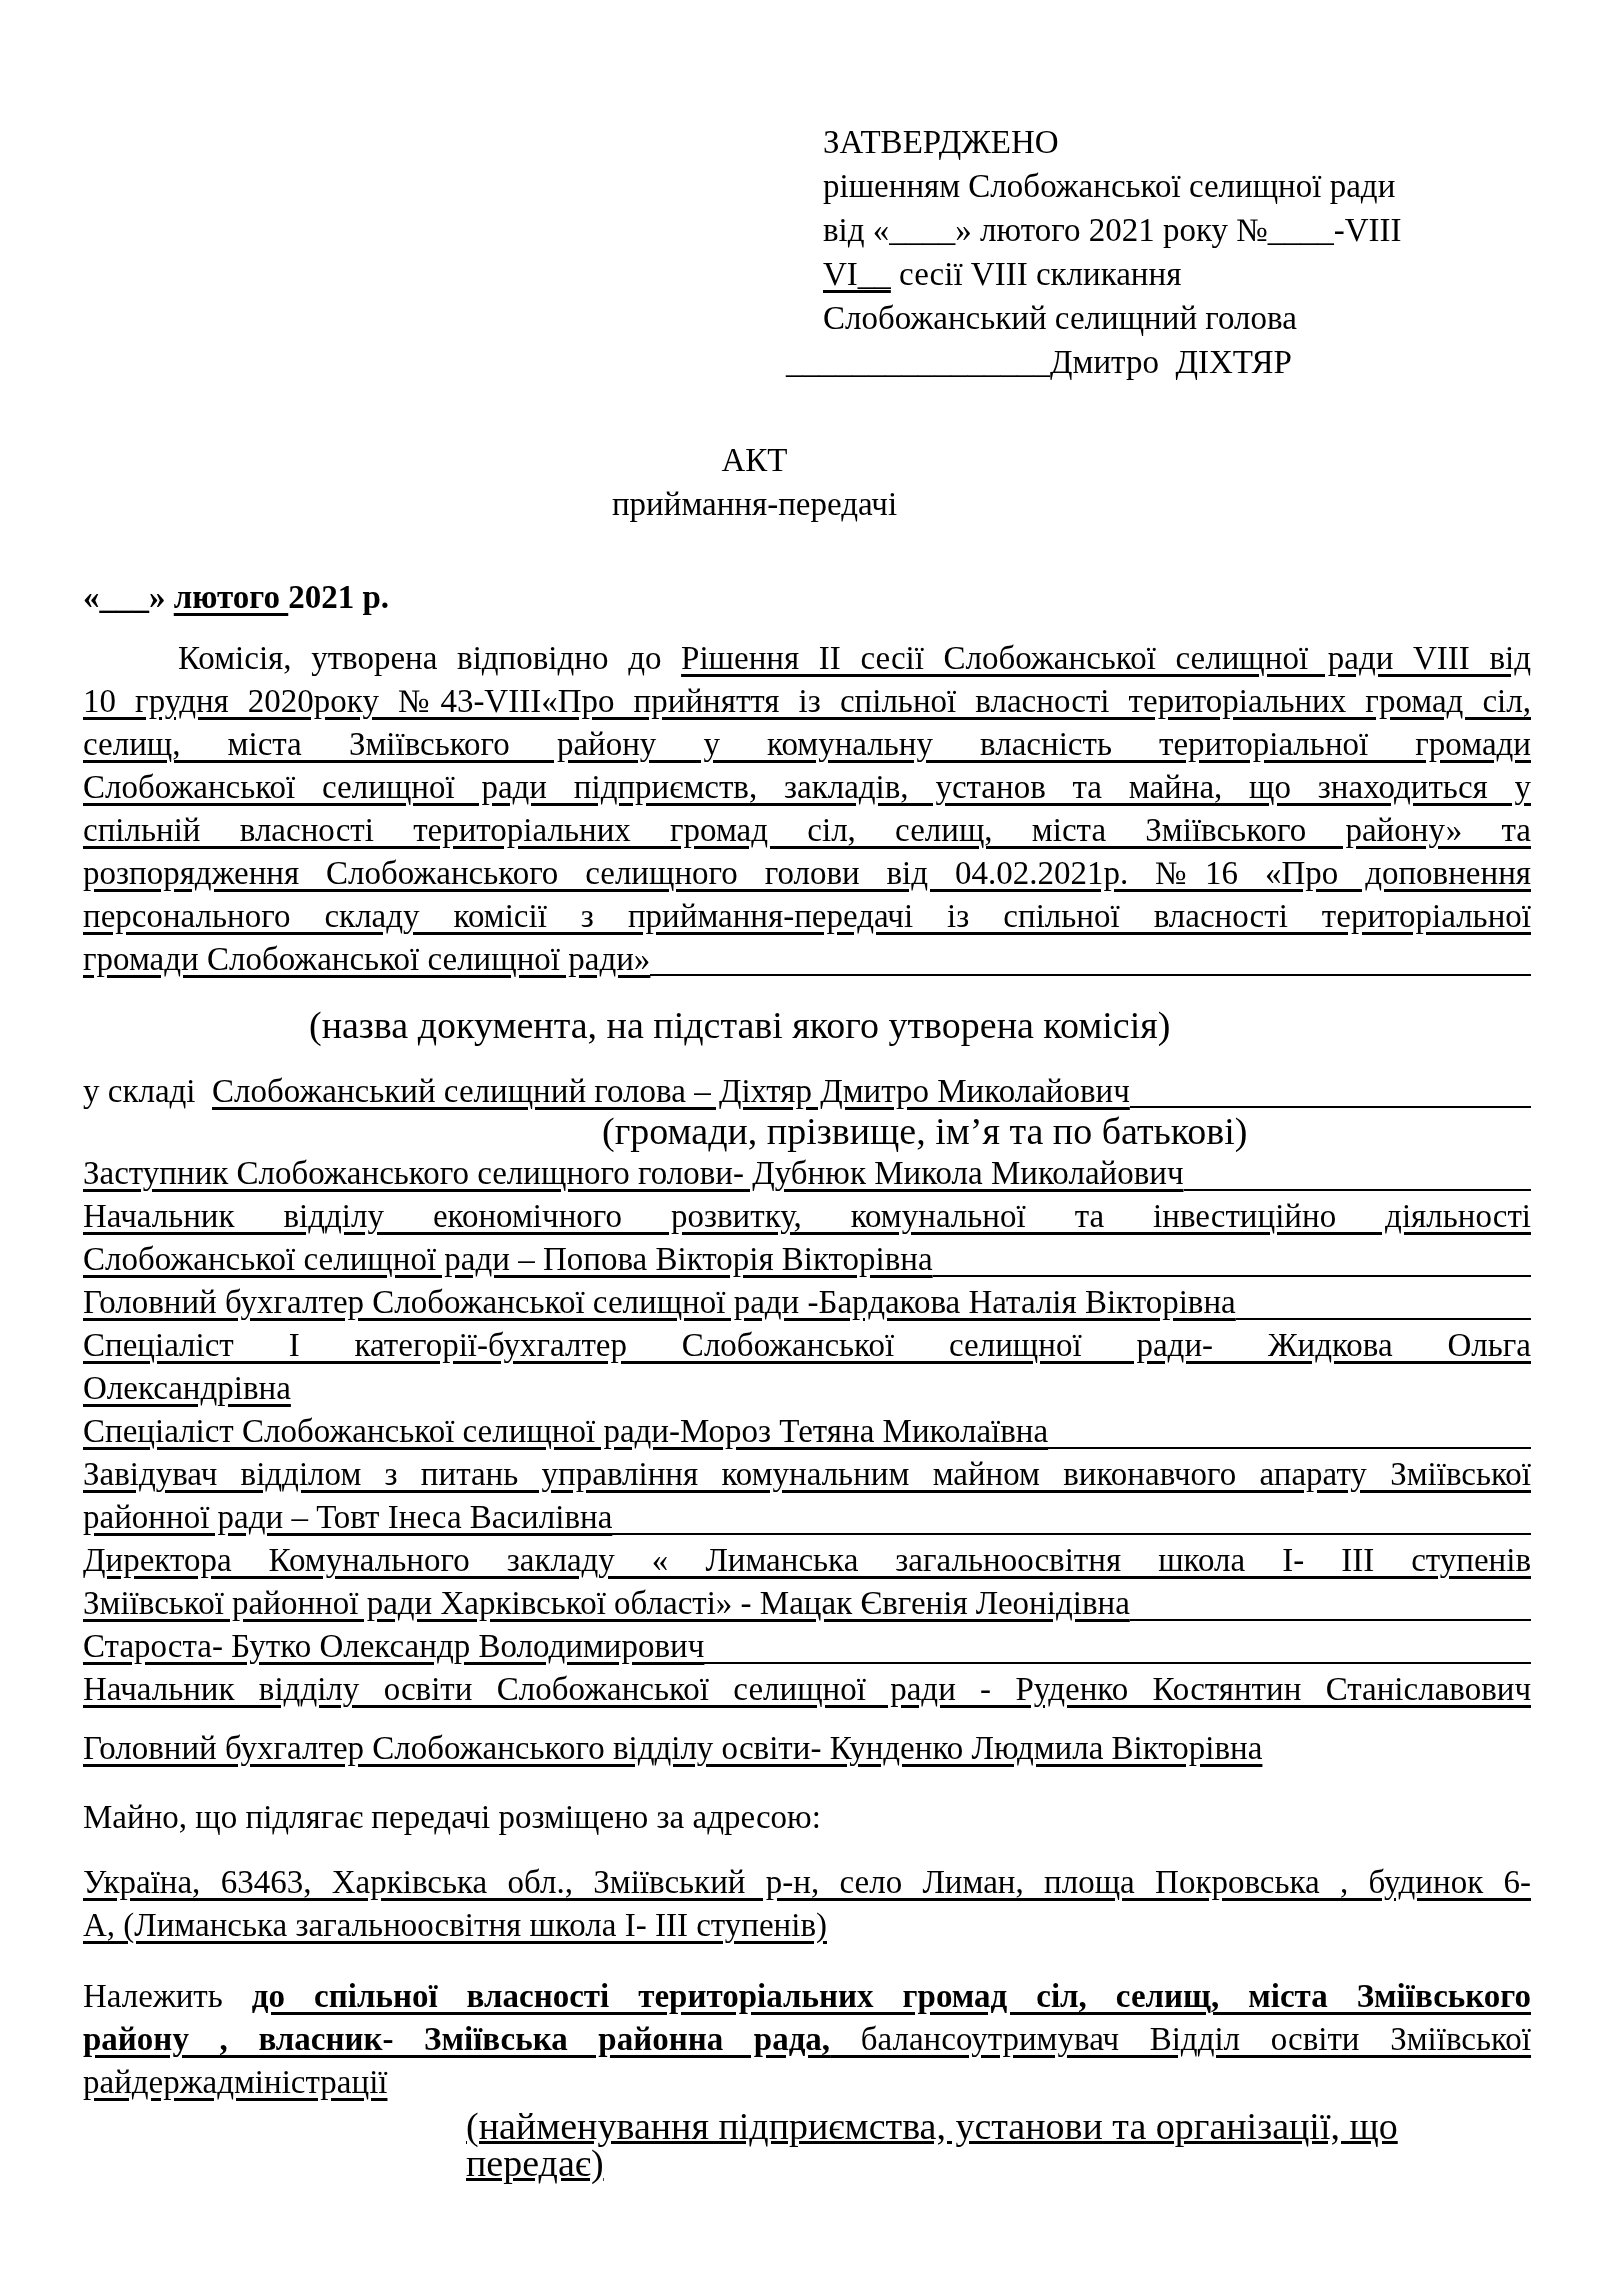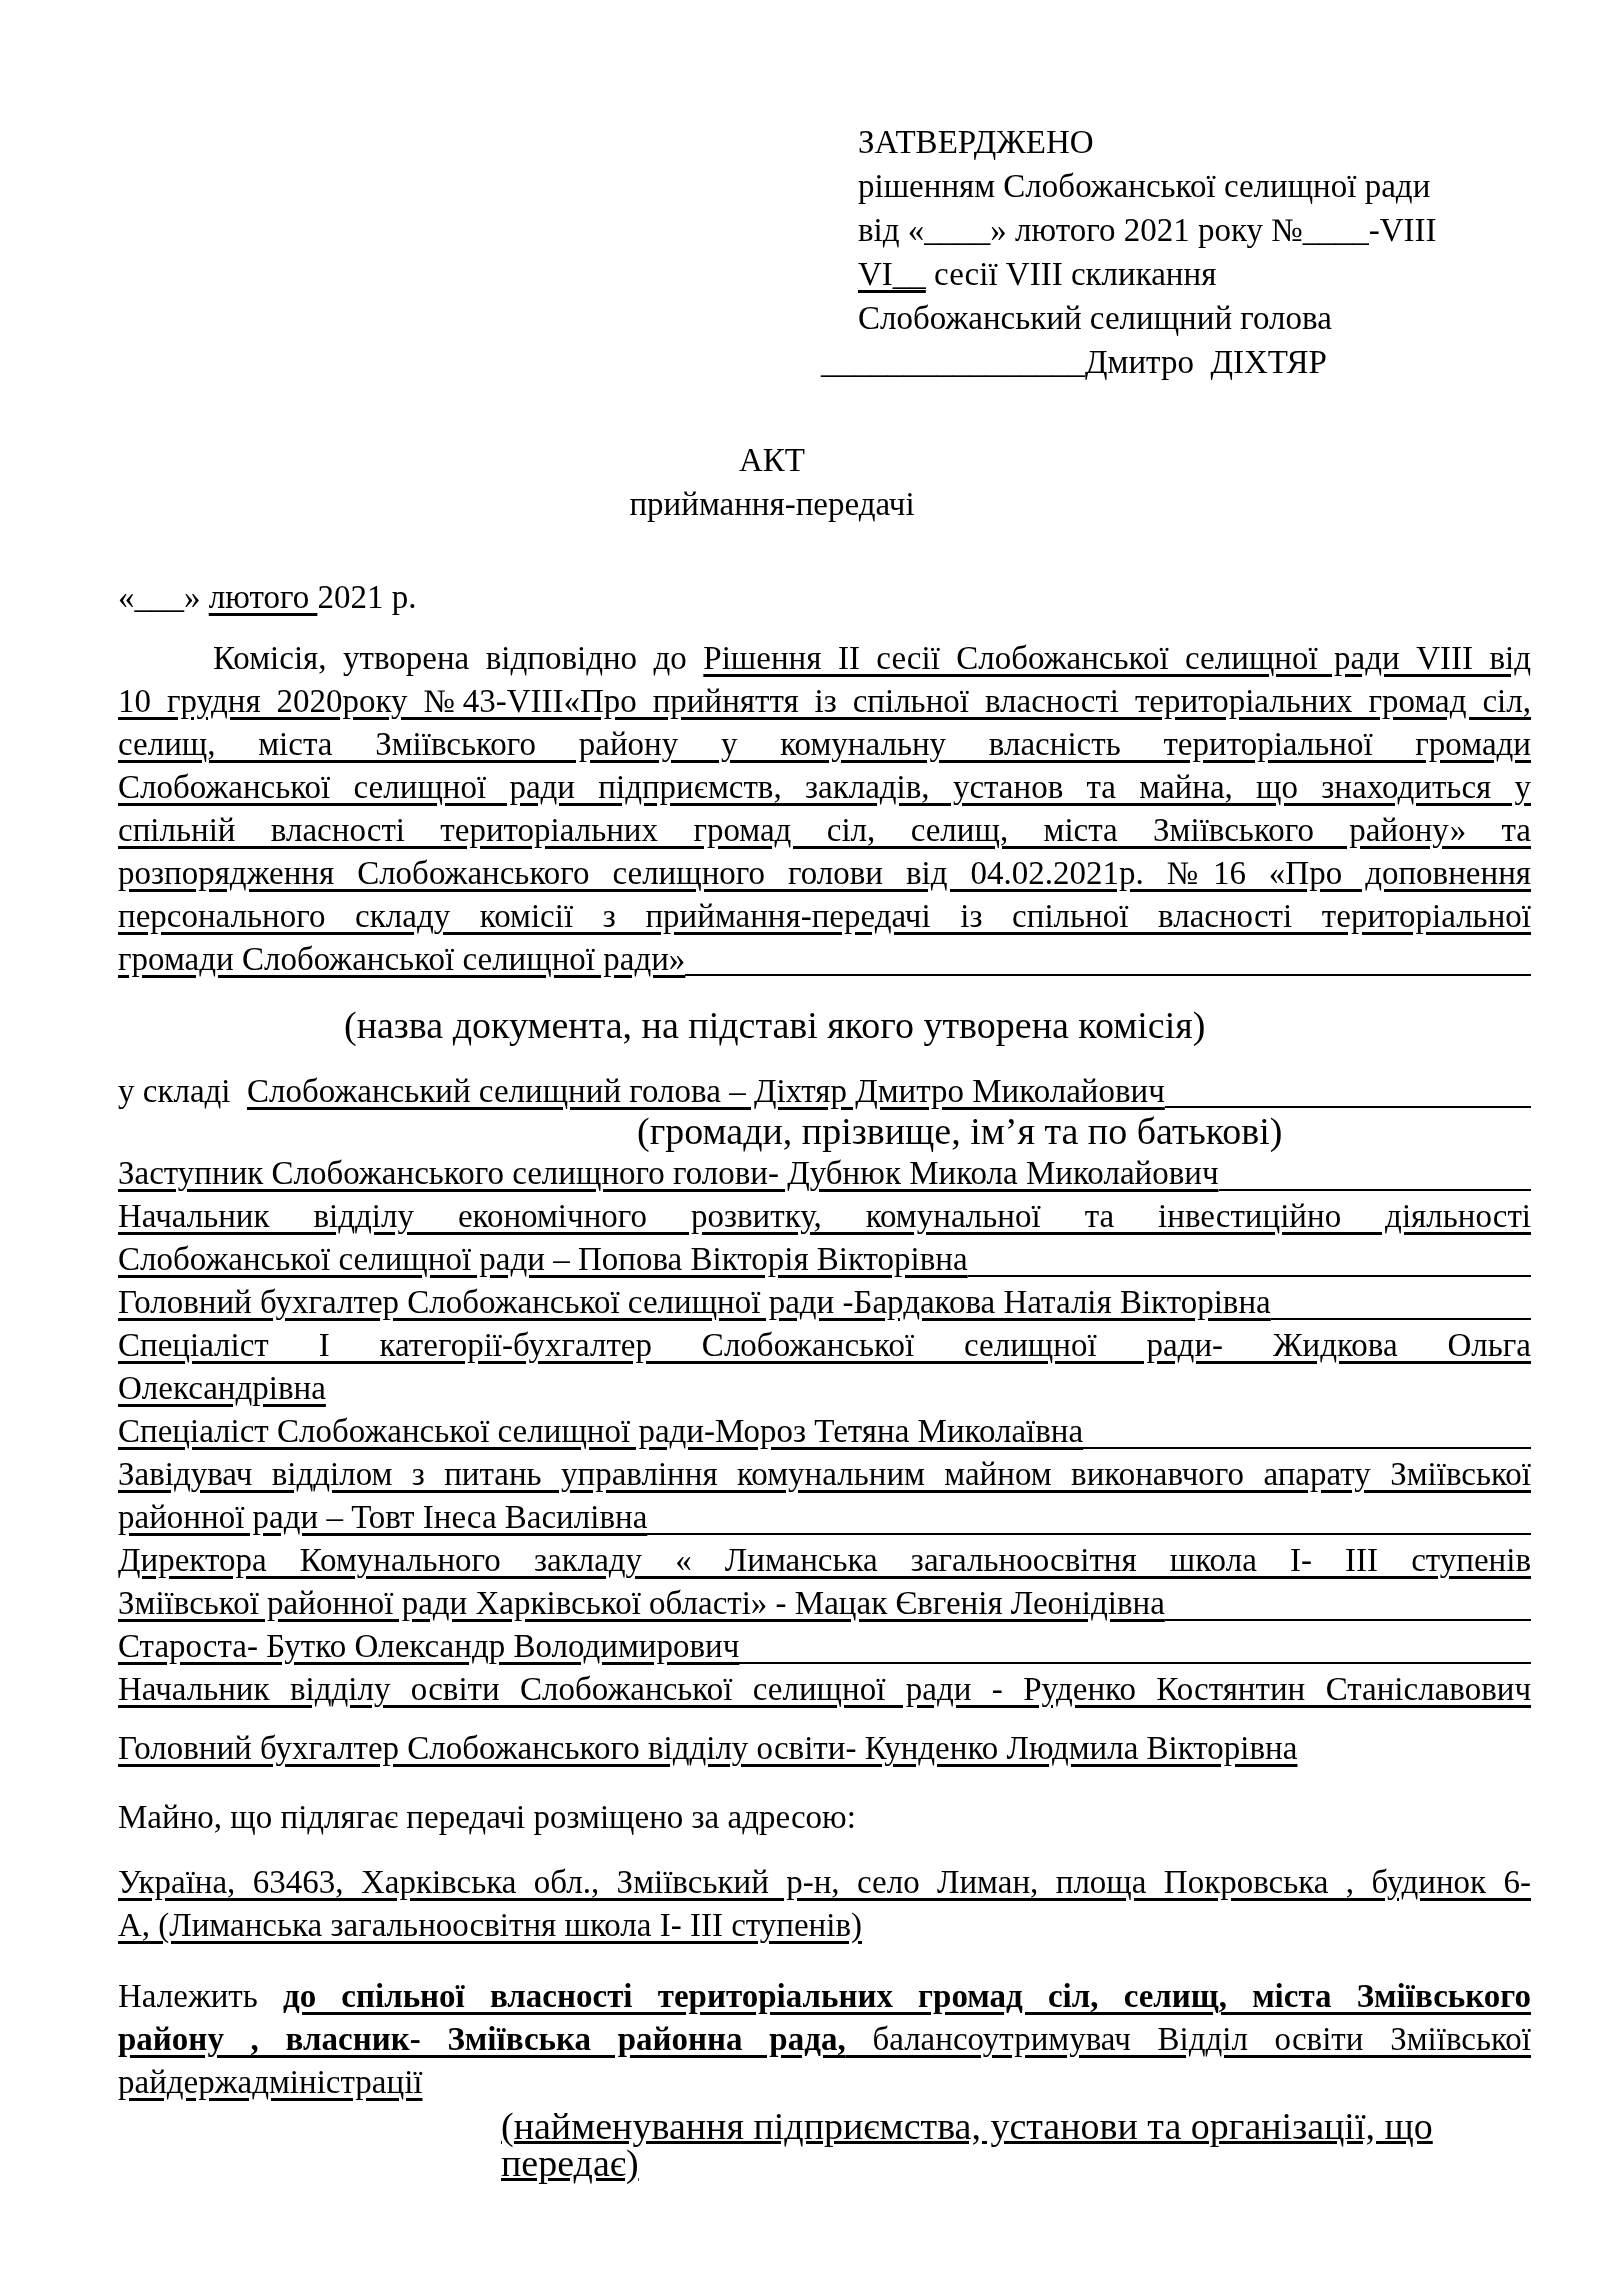--- a/index.html
+++ b/index.html
@@ -3,40 +3,40 @@
 <meta charset="utf-8">
 <style>
   html,body{margin:0;padding:0;}
   body{
     width:1623px;height:2295px;
     background:#ffffff;color:#000000;
     font-family:"Liberation Serif","DejaVu Serif",serif;
     font-size:33px;
     position:relative;overflow:hidden;
   }
-  .page{box-sizing:border-box;width:1623px;height:2295px;padding:120px 92px 0 118px;}
+  .page{box-sizing:border-box;width:1623px;height:2295px;padding:120px 92px 0 83px;}
   .line{line-height:43px;min-height:43px;}
   .justify{text-align:justify;text-align-last:justify;}
   .indent{text-indent:95px;}
   .outdent{text-indent:-37px;}
   .u{text-decoration:underline;text-underline-offset:4.6px;text-decoration-thickness:2.6px;}
   .b{font-weight:bold;}
   .fill{display:flex;align-items:baseline;}
   .fill .seg{white-space:pre;flex:0 0 auto;}
   .fill .filler{flex:1 1 auto;position:relative;align-self:stretch;}
   .fill .filler::after{content:"";position:absolute;left:0;right:0;bottom:4.6px;border-bottom:2.6px solid #000;}
   
   .approval{margin-left:740px;}
   .approval .line{line-height:44px;min-height:44px;white-space:pre;}
   
   .title-block{margin-top:54px;text-align:center;padding-right:105px;}
   .title-block .line{line-height:44px;min-height:44px;}
   
   .date-section{margin-top:50px;}
-  .date-section .seg{white-space:pre;}
+  .date-section .seg{white-space:pre;font-weight:bold;}
   .commission{margin-top:18px;}
   .caption{font-size:38px;line-height:37px;min-height:37px;}
   .caption-basis{margin-top:25.5px;padding-left:226px;}
   .composition{margin-top:26px;}
   .caption-position{margin-top:0;padding-left:519px;}
   .members{margin-top:2.6px;}
   .property-intro{margin-top:25.5px;}
   .address{margin-top:22px;}
   .ownership{margin-top:28px;}
   .caption-transferor{margin-top:3.9px;padding-left:383px;text-decoration:underline;}

